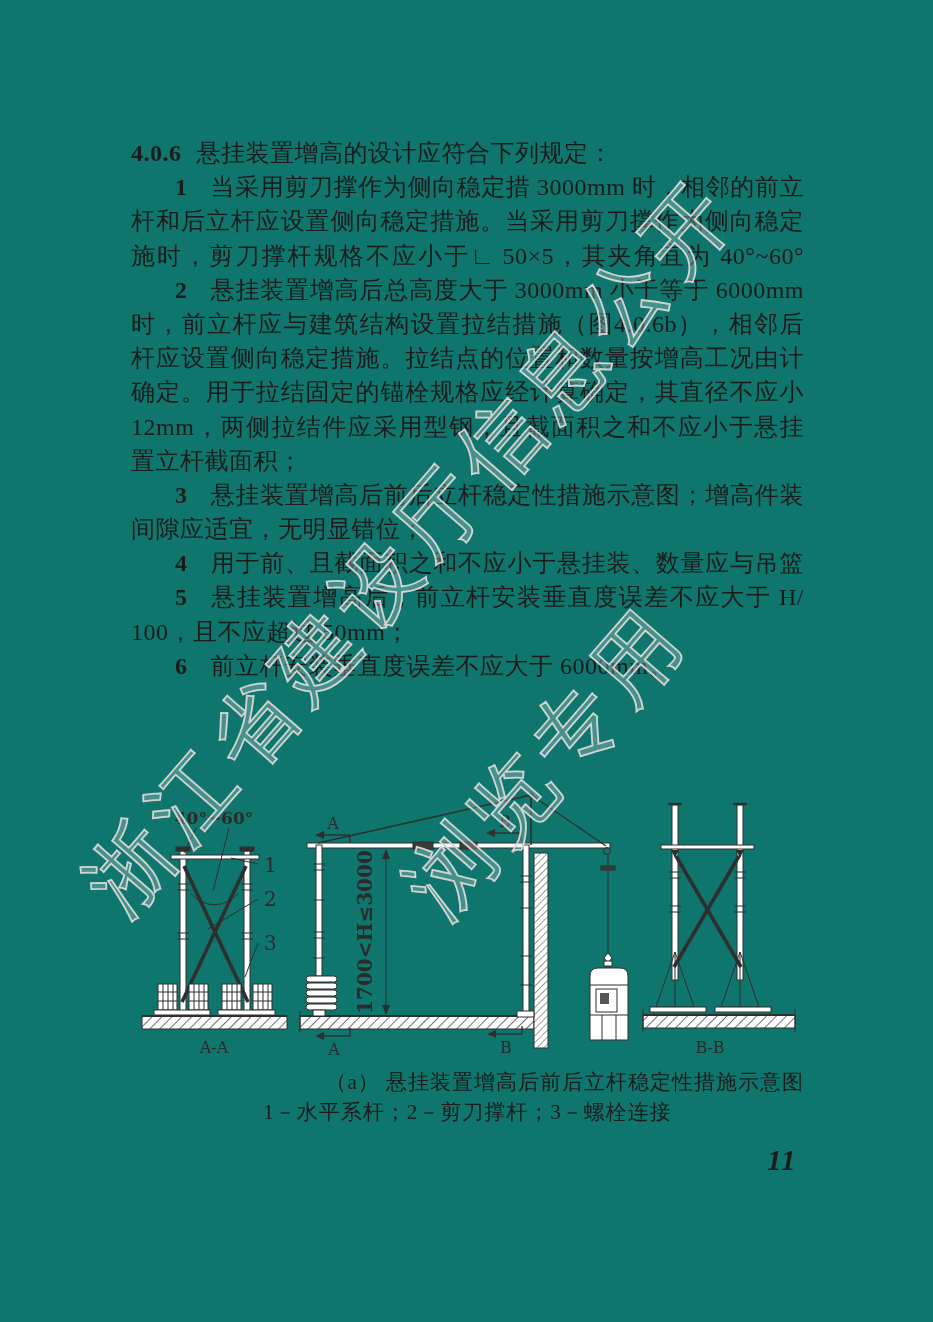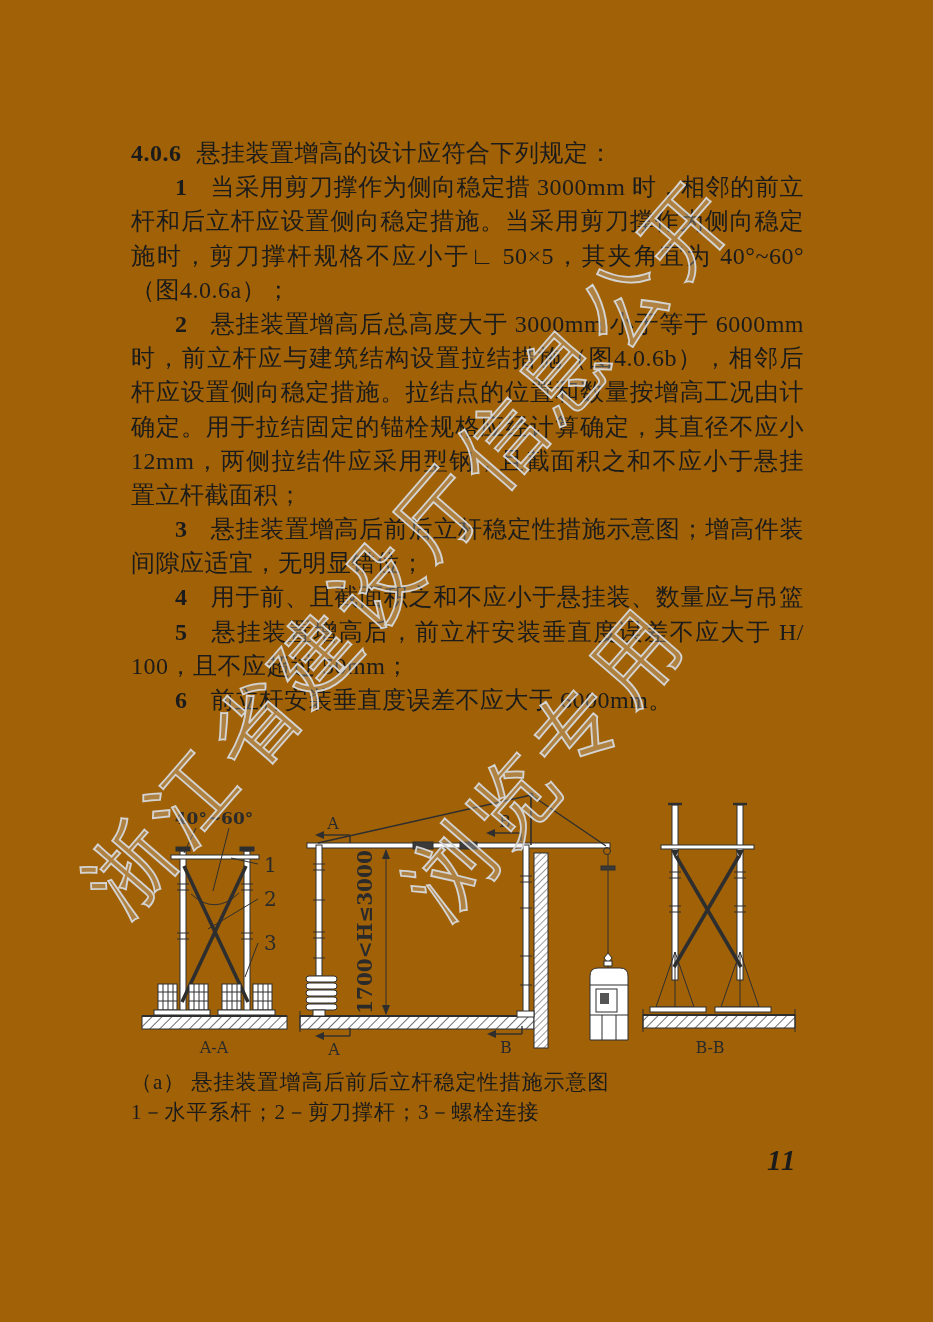--- a/index.html
+++ b/index.html
@@ -1,37 +1,37 @@
 <!DOCTYPE html>
 <html><head>
 <meta charset="utf-8">
 <style>
   html,body{margin:0;padding:0;}
   body{width:933px;height:1322px;background:#ffffff;position:relative;overflow:hidden;
        font-family:"Liberation Serif","DejaVu Serif",serif;color:#1b1b1b;}
-  .page{position:absolute;inset:0;background:#a16207;}
+  .page{position:absolute;inset:0;background:#0f766e;}
 
   
   .textblock{position:absolute;left:131px;top:136px;width:673px;}
   .ln{font-size:24px;line-height:34.2px;height:34.2px;white-space:nowrap;
       letter-spacing:.5px;}
   .ln.j{white-space:normal;text-align:justify;text-align-last:justify;
         overflow:hidden;letter-spacing:.5px;}
   .ind{display:inline-block;width:44px;}
   .ngap{display:inline-block;width:23px;}
   .hgap{display:inline-block;width:15px;}
   b.inum,b.clausenum{font-weight:bold;}
 
   
   .figwrap{position:absolute;left:128px;top:786px;width:684px;height:276px;}
   svg text{font-family:"DejaVu Serif","Liberation Serif",serif;fill:#2a2a2a;}
 
-  .figcaption{position:absolute;left:131px;top:1068px;width:673px;text-align:left;
+  .figcaption{position:absolute;left:131px;top:1068px;width:673px;text-align:right;
       font-size:21px;letter-spacing:1px;}
-  .figlegend{position:absolute;left:131px;top:1098px;width:673px;
+  .figlegend{position:absolute;left:131px;top:1098px;width:673px;text-align:center;
       font-size:21px;letter-spacing:1px;}
   .pagenum{position:absolute;left:742px;top:1144px;font-size:29px;font-style:italic;
       font-weight:600;letter-spacing:1px;margin-left:25px;}
 
   
   .wm{position:absolute;white-space:nowrap;line-height:86px;font-size:84px;
       letter-spacing:10px;font-family:"Liberation Serif","DejaVu Serif",serif;
       color:rgba(214,214,214,0.28);-webkit-text-stroke:1.8px #d4d4d4;
       transform-origin:0 50%;transform:rotate(-49deg);pointer-events:none;z-index:6;}
   .wm1{left:103px;top:858px;}
@@ -41,21 +41,20 @@
 <body>
 
 <div class="page">
 
   <div class="textblock">
     <div class="ln"><b class="clausenum">4.0.6</b><span class="hgap"></span><span>悬挂装置增高的设计应符合下列规定：</span></div>
 
     <div class="ln j"><span class="ind"></span><b class="inum">1</b><span class="ngap"></span><span>当采用剪刀撑作为侧向稳定措 3000mm 时，相邻的前立</span></div>
     <div class="ln j">杆和后立杆应设置侧向稳定措施。当采用剪刀撑作为侧向稳定措</div>
     <div class="ln j">施时，剪刀撑杆规格不应小于∟ 50×5，其夹角宜为 40°~60°</div>
-    <div class="ln">（图4.0.6a）；</div>
 
     <div class="ln j"><span class="ind"></span><b class="inum">2</b><span class="ngap"></span><span>悬挂装置增高后总高度大于 3000mm 小于等于 6000mm</span></div>
     <div class="ln j">时，前立杆应与建筑结构设置拉结措施（图4.0.6b），相邻后立</div>
     <div class="ln j">杆应设置侧向稳定措施。拉结点的位置和数量按增高工况由计算</div>
     <div class="ln j">确定。用于拉结固定的锚栓规格应经计算确定，其直径不应小于</div>
     <div class="ln j">12mm，两侧拉结件应采用型钢，且截面积之和不应小于悬挂装</div>
     <div class="ln">置立杆截面积；</div>
 
     <div class="ln j"><span class="ind"></span><b class="inum">3</b><span class="ngap"></span><span>悬挂装置增高后前后立杆稳定性措施示意图；增高件装配</span></div>
     <div class="ln">间隙应适宜，无明显错位；</div>

